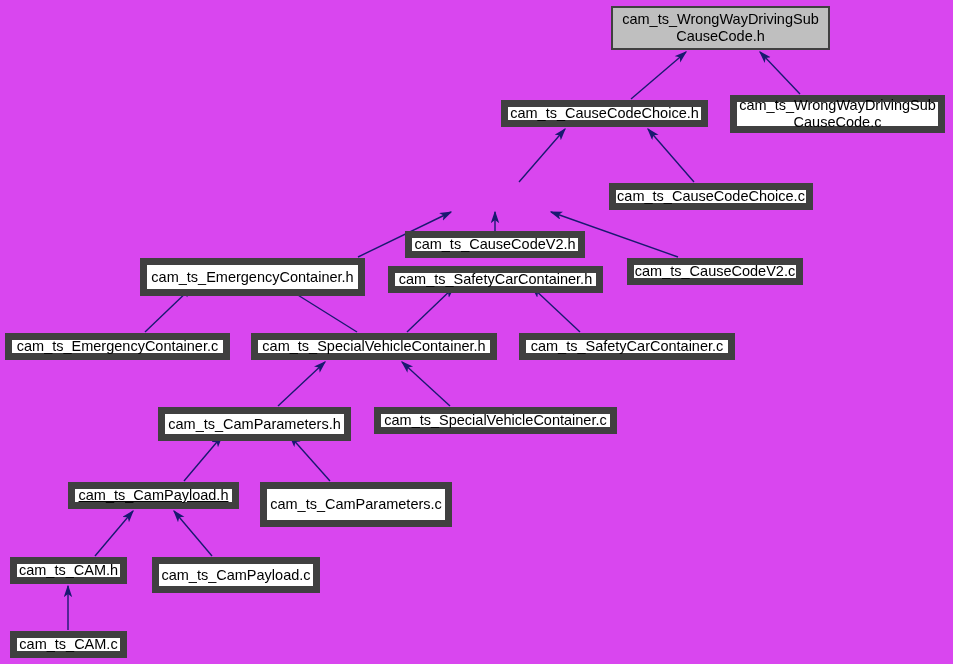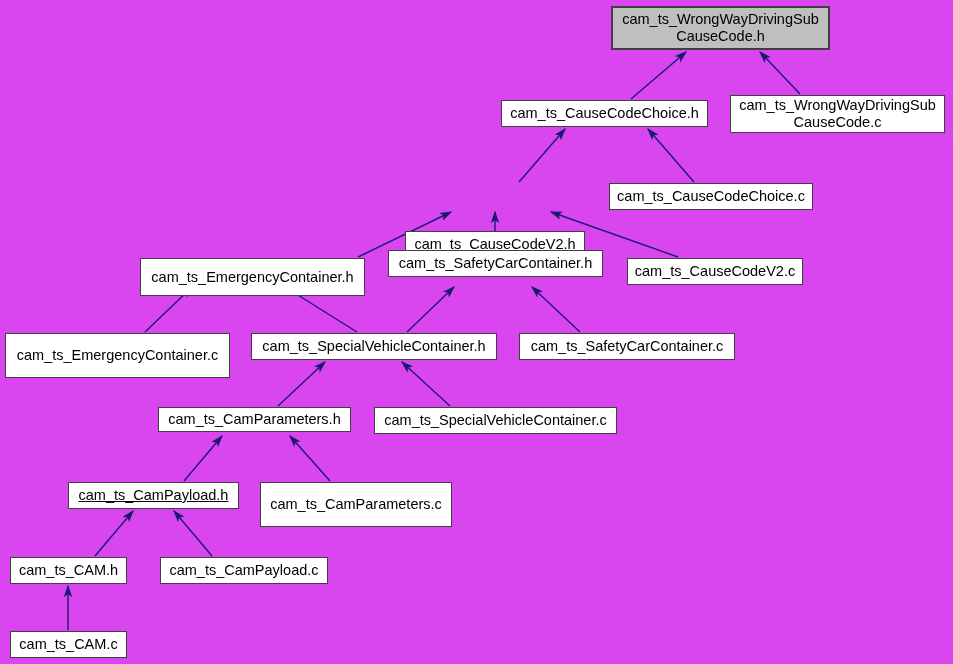--- a/index.html
+++ b/index.html
@@ -28,21 +28,21 @@
     pointer-events: none;
   }
   .node {
     position: absolute;
     box-sizing: border-box;
     display: flex;
     align-items: center;
     justify-content: center;
     text-align: center;
     background: #ffffff;
-    border: 1px solid #404040;
+    border: 7px solid #404040;
     color: #000000;
     font-size: 14.5px;
     line-height: 17px;
     letter-spacing: 0px;
     white-space: pre-line;
     cursor: default;
     z-index: 2;
   }
   .node.highlight {
     background: #bfbfbf;
@@ -84,25 +84,25 @@
       <line x1="68" y1="630" x2="68" y2="586" stroke="#191970" stroke-width="1.4" marker-end="url(#arrowhead)"></line>
     </svg>
 <div class="node highlight" style="left: 611px; top: 6px; width: 219px; height: 44px;"><span class="node-label">cam_ts_WrongWayDrivingSub
 CauseCode.h</span></div>
     <div class="node" style="left: 501px; top: 100px; width: 207px; height: 27px;"><span class="node-label">cam_ts_CauseCodeChoice.h</span></div>
     <div class="node" style="left: 730px; top: 95px; width: 215px; height: 38px;"><span class="node-label">cam_ts_WrongWayDrivingSub
 CauseCode.c</span></div>
     <div class="node" style="left: 405px; top: 183px; width: 180px; height: 27px; margin-top: 48px;"><span class="node-label">cam_ts_CauseCodeV2.h</span></div>
     <div class="node" style="left: 609px; top: 183px; width: 204px; height: 27px; text-align: center;"><span class="node-label">cam_ts_CauseCodeChoice.c</span></div>
     <div class="node" style="left: 140px; top: 258px; width: 225px; height: 38px;"><span class="node-label">cam_ts_EmergencyContainer.h</span></div>
-    <div class="node" style="left: 388px; top: 250px; width: 215px; height: 27px;"><span class="node-label">cam_ts_SafetyCarContainer.h</span></div>
+    <div class="node" style="left: 388px; top: 266px; width: 215px; height: 27px;"><span class="node-label">cam_ts_SafetyCarContainer.h</span></div>
     <div class="node" style="left: 627px; top: 258px; width: 176px; height: 27px;"><span class="node-label">cam_ts_CauseCodeV2.c</span></div>
-    <div class="node" style="left: 5px; top: 333px; width: 225px; height: 45px;"><span class="node-label">cam_ts_EmergencyContainer.c</span></div>
+    <div class="node" style="left: 5px; top: 333px; width: 225px; height: 27px;"><span class="node-label">cam_ts_EmergencyContainer.c</span></div>
     <div class="node" style="left: 251px; top: 333px; width: 246px; height: 27px;"><span class="node-label">cam_ts_SpecialVehicleContainer.h</span></div>
     <div class="node" style="left: 519px; top: 333px; width: 216px; height: 27px;"><span class="node-label">cam_ts_SafetyCarContainer.c</span></div>
-    <div class="node" style="left: 158px; top: 407px; width: 193px; height: 25px;"><span class="node-label">cam_ts_CamParameters.h</span></div>
+    <div class="node" style="left: 158px; top: 407px; width: 193px; height: 34px;"><span class="node-label">cam_ts_CamParameters.h</span></div>
     <div class="node" style="left: 374px; top: 407px; width: 243px; height: 27px;"><span class="node-label">cam_ts_SpecialVehicleContainer.c</span></div>
     <div class="node" style="left: 68px; top: 482px; width: 171px; height: 27px; text-decoration: underline;"><span class="node-label">cam_ts_CamPayload.h</span></div>
     <div class="node" style="left: 260px; top: 482px; width: 192px; height: 45px;"><span class="node-label">cam_ts_CamParameters.c</span></div>
     <div class="node" style="left: 10px; top: 557px; width: 117px; height: 27px;"><span class="node-label">cam_ts_CAM.h</span></div>
-    <div class="node" style="left: 160px; top: 557px; width: 168px; height: 27px;"><span class="node-label">cam_ts_CamPayload.c</span></div>
+    <div class="node" style="left: 152px; top: 557px; width: 168px; height: 36px;"><span class="node-label">cam_ts_CamPayload.c</span></div>
     <div class="node" style="left: 10px; top: 631px; width: 117px; height: 27px;"><span class="node-label">cam_ts_CAM.c</span></div>
   </div>
 
 </body></html>

